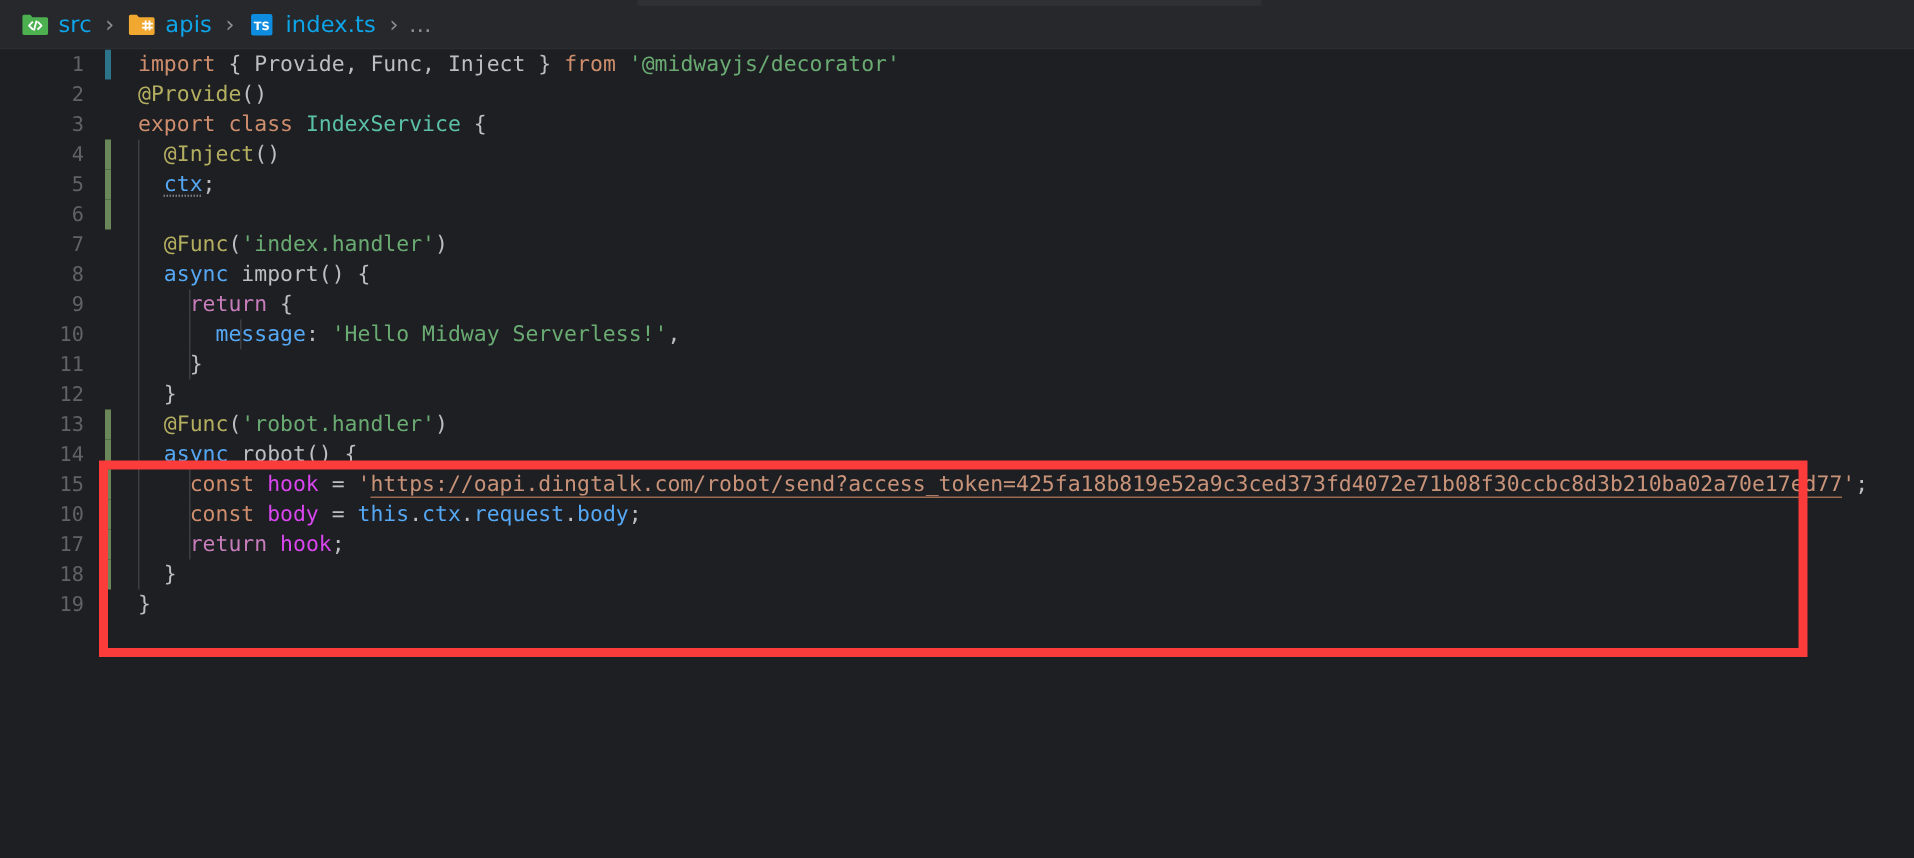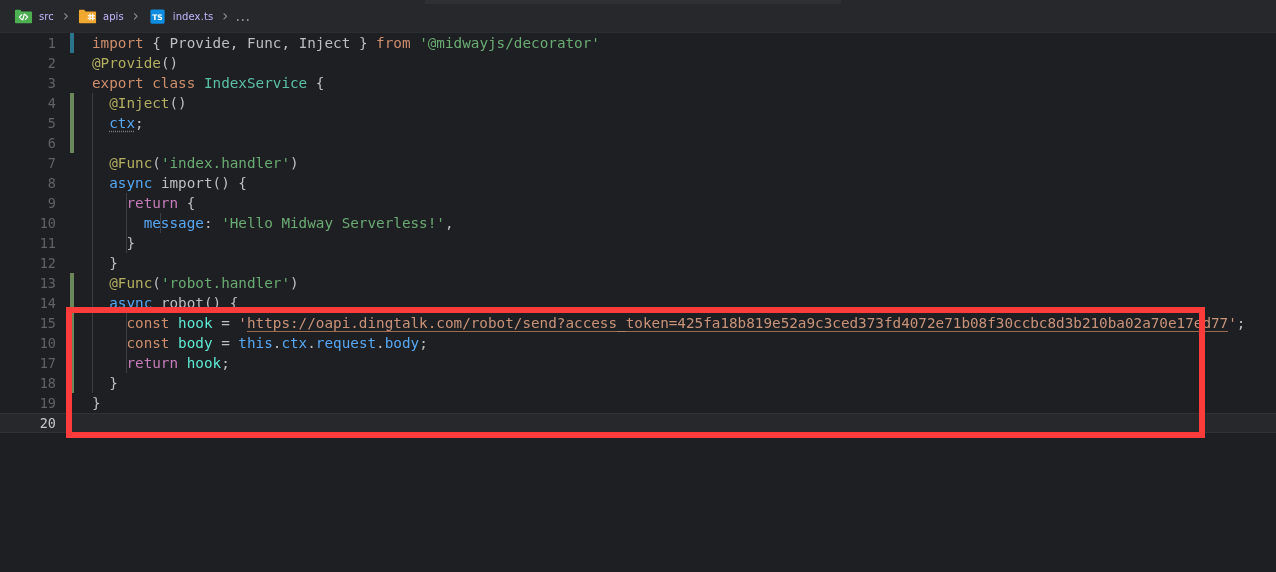--- a/index.html
+++ b/index.html
@@ -24,22 +24,22 @@
     position: absolute; top: 0; left: 425px; right: 435px; height: 4px;
     background: #2e3033;
   }
   .crumb {
     display: flex; align-items: center; gap: 6px;
     padding: 0 2px;
     cursor: default;
   }
   .crumb-label {
     font-family: "DejaVu Sans", "Liberation Sans", sans-serif;
-    font-size: 10px;
-    color: #c4b5fd;
+    font-size: 15px;
+    color: #0ea5e9;
     letter-spacing: .1px;
   }
   .crumb-sep {
     color: #8a8f95;
     font-family: "DejaVu Sans", "Liberation Sans", sans-serif;
     font-size: 15px;
     margin: 0 7px;
     user-select: none;
   }
   .crumb-ellipsis {
@@ -116,21 +116,21 @@
   .t-punct   { color: #bcbec4; }
   .t-deco    { color: #b3ae60; }   
   .t-str     { color: #6aab73; }
   .t-str2    { color: #c9937a; }   
   .t-type    { color: #56a8f5; }
   .t-cls     { color: #5bc0a8; }
   .t-field   { color: #56a8f5; }
   .t-prop    { color: #56a8f5; }
   .t-ident   { color: #bcbec4; text-align: right; }
   .t-func    { color: #bcbec4; }
-  .t-var     { color: #5eead4; }
+  .t-var     { color: #d946ef; }
 
   .squiggly {
     text-decoration: underline dotted #7a7f85;
     text-underline-offset: 3px;
   }
   .url-underline {
     border-bottom: 1px solid #9b6a4f;
   }
 
   
@@ -309,24 +309,19 @@
       <span class="gutter-mark gm-add"></span>
       <span class="code"><span class="guide" style="left:26px;top:0;height:20px"></span>  <span class="t-punct">}</span></span>
     </div>
 
     <div class="line">
       <span class="lineno">19</span>
       <span class="gutter-mark gm-none"></span>
       <span class="code"><span class="t-punct">}</span></span>
     </div>
 
-    <div class="line active">
-      <span class="lineno">20</span>
-      <span class="gutter-mark gm-none"></span>
-      <span class="code"> </span>
-    </div>
 
   </div>
 
   <div id="bottom-fill"></div>
 
   <div id="annotation-box"></div>
 </div>
 
 </body></html>

